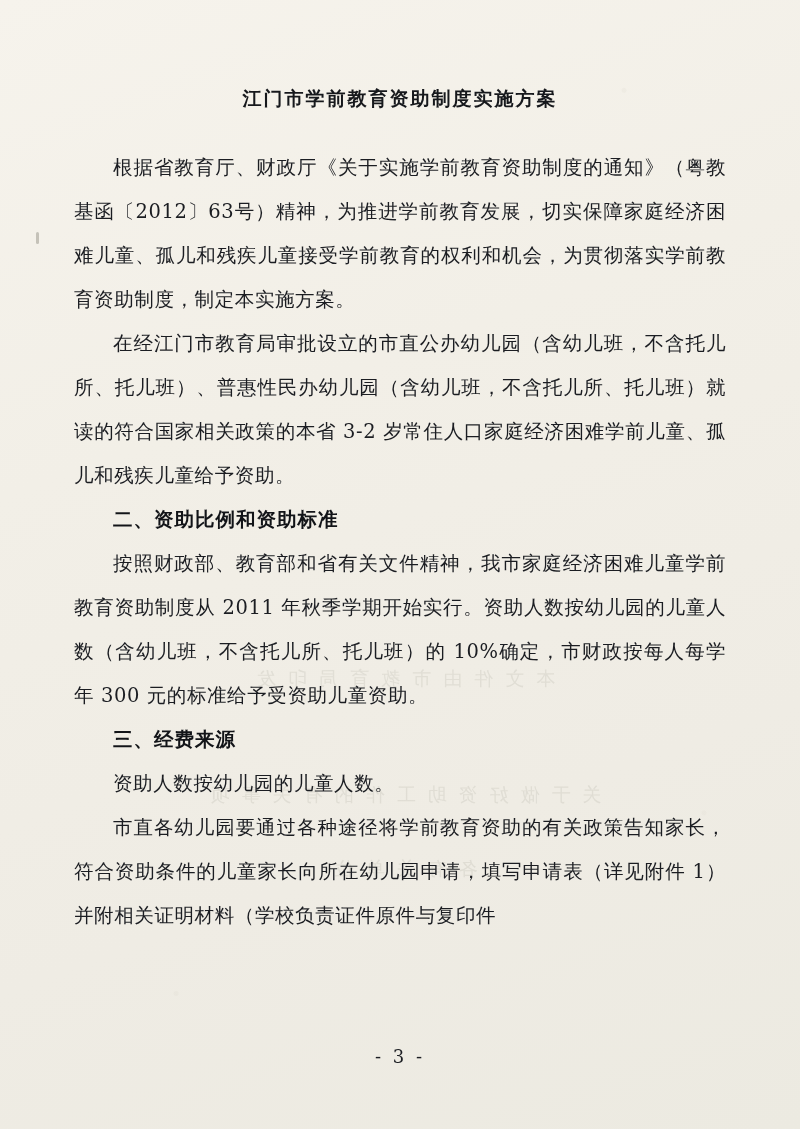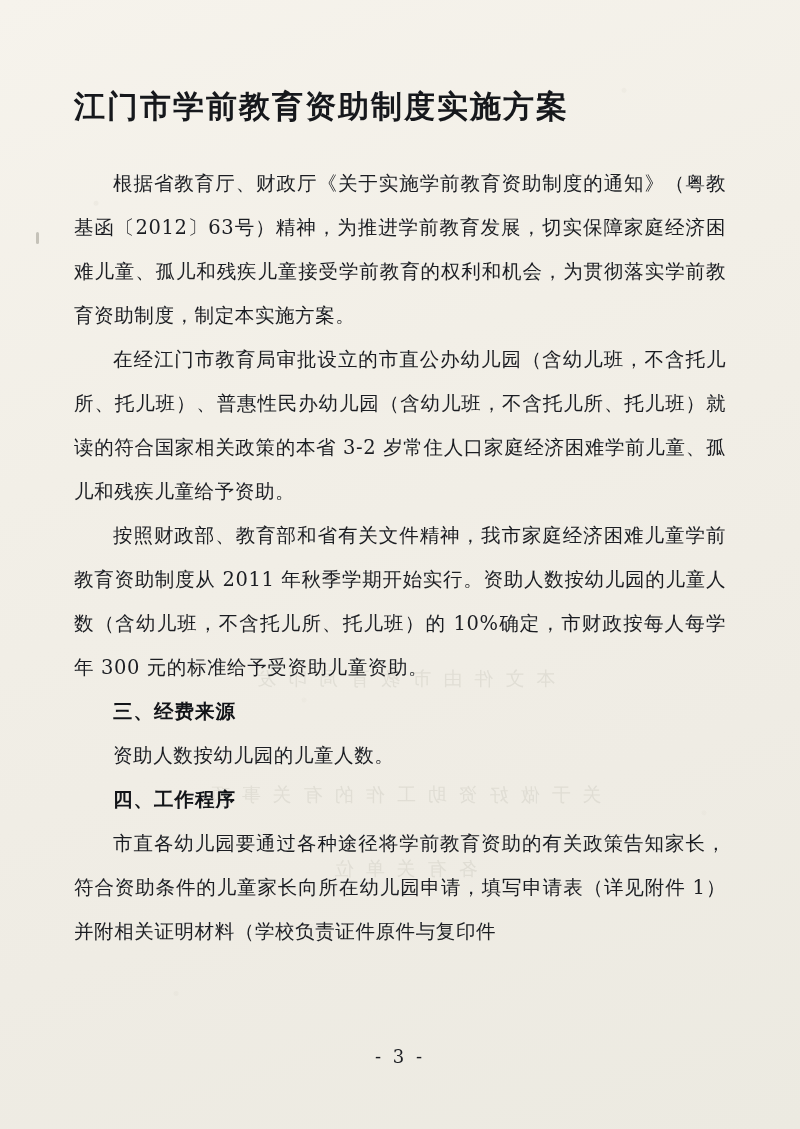--- a/index.html
+++ b/index.html
@@ -46,22 +46,22 @@
     letter-spacing: 12px;
     pointer-events: none;
     user-select: none;
     transform: scaleX(-1);
   }
   .content {
     position: relative;
     padding: 86px 74px 0 74px;
   }
   .doc-title {
-    text-align: left;
-    font-size: 31px;
+    text-align: center;
+    font-size: 19px;
     font-weight: bold;
     letter-spacing: 2px;
     color: #16181c;
     margin: 0 0 34px 0;
     font-family: "DejaVu Serif", "Liberation Serif", serif;
   }
   p.para {
     font-size: 19.5px;
     line-height: 44px;
     color: #1b1d22;
@@ -111,28 +111,28 @@
 
   <div class="content">
 
     <h1 class="doc-title">江门市学前教育资助制度实施方案</h1>
 
     <p class="para">根据省教育厅、财政厅《关于实施学前教育资助制度的通知》（粤教基函〔2012〕63号）精神，为推进学前教育发展，切实保障家庭经济困难儿童、孤儿和残疾儿童接受学前教育的权利和机会，为贯彻落实学前教育资助制度，制定本实施方案。</p>
 
 
     <p class="para">在经江门市教育局审批设立的市直公办幼儿园（含幼儿班，不含托儿所、托儿班）、普惠性民办幼儿园（含幼儿班，不含托儿所、托儿班）就读的符合国家相关政策的本省 3-2 岁常住人口家庭经济困难学前儿童、孤儿和残疾儿童给予资助。</p>
 
+    <p class="heading">二、资助比例和资助标准</p>
 
     <p class="para">按照财政部、教育部和省有关文件精神，我市家庭经济困难儿童学前教育资助制度从 2011 年秋季学期开始实行。资助人数按幼儿园的儿童人数（含幼儿班，不含托儿所、托儿班）的 10%确定，市财政按每人每学年 300 元的标准给予受资助儿童资助。</p>
 
     <p class="heading">三、经费来源</p>
 
     <p class="para">资助人数按幼儿园的儿童人数。</p>
 
-    <p class="heading">四、工作程序</p>
 
     <p class="para">市直各幼儿园要通过各种途径将学前教育资助的有关政策告知家长，符合资助条件的儿童家长向所在幼儿园申请，填写申请表（详见附件 1）并附相关证明材料（学校负责证件原件与复印件</p>
 
   </div>
 
   <div class="page-number">- 3 -</div>
 
 </div>
 
 </body></html>

